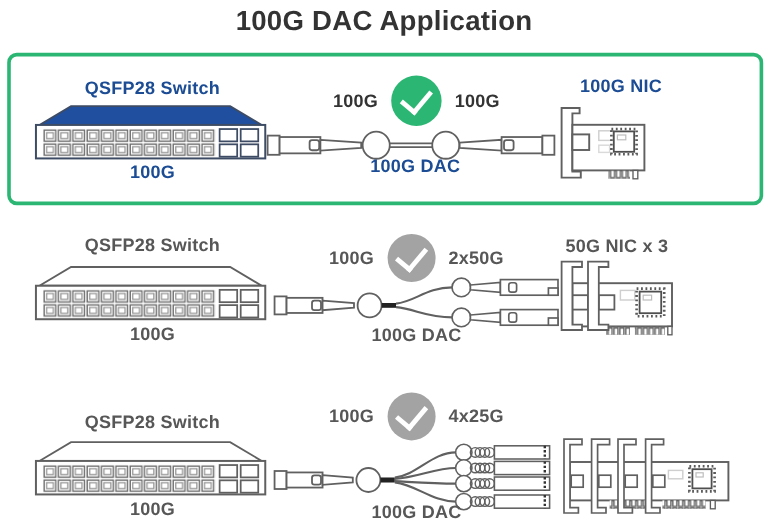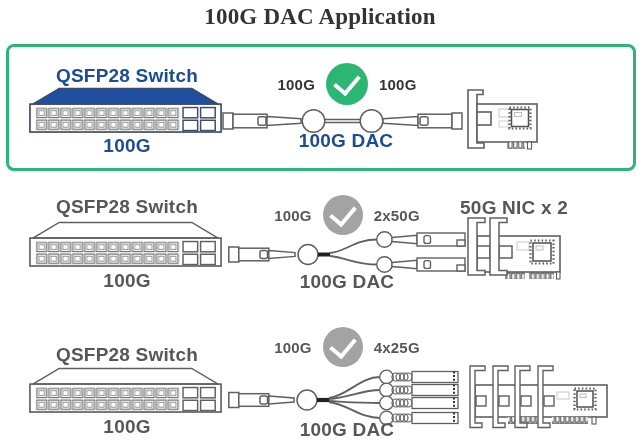--- a/index.html
+++ b/index.html
@@ -1,23 +1,23 @@
 <!DOCTYPE html>
 <html style="--accent-green: #2bb673; --navy: #1b4c94; --dark-text: #333333; --gray-text: #575757; --gray-badge: #a3a3a3; --switch-top-blue: #1f4f9e; --line-dark: #3d4c64; --line-gray: #606060;"><head>
 <meta charset="utf-8">
 <style>
   html,body{margin:0;padding:0;background:#fff;}
   body{width:640px;height:440px;overflow:hidden;}
   #stage{position:relative;width:640px;height:440px;font-family:"Liberation Sans",sans-serif;font-weight:700;}
-  .lbl{position:absolute;text-align:center;font-size:19px;letter-spacing:.2px;white-space:nowrap;}
+  .lbl{position:absolute;text-align:center;font-size:15px;letter-spacing:.2px;white-space:nowrap;}
   .lbl2{font-size:15px;letter-spacing:.2px;white-space:nowrap;}
   .navy{color:var(--navy,#1b4c94);}
   .gray{color:var(--gray-text,#575757);}
   .dark{color:var(--dark-text,#333333);}
-  #title{position:absolute;top:4px;left:0;width:100%;text-align:center;font-size:23px;color:var(--dark-text,#333);letter-spacing:.2px;font-family:Liberation Serif, serif;}
+  #title{position:absolute;top:4px;left:0;width:100%;text-align:center;font-size:23px;color:var(--dark-text,#333);letter-spacing:.2px;}
   #hl-box{position:absolute;left:6px;top:44px;width:624px;height:121px;border:3px solid var(--accent-green,#2bb673);border-radius:8px;}
   .speed-group{position:absolute;display:flex;align-items:center;justify-content:center;gap:11px;}
   .check{display:flex;align-items:center;justify-content:center;border-radius:50%;}
   .check.green{width:42px;height:42px;background:var(--accent-green,#2bb673);}
   .check.grey{width:40px;height:40px;background:var(--gray-badge,#a3a3a3);}
   .tick{width:12px;height:20px;border-right:4.5px solid #fff;border-bottom:4.5px solid #fff;transform:rotate(40deg);margin-top:-4px;}
   svg.art{position:absolute;overflow:visible;}
   .art-dark{color:var(--line-dark,#3d4c64);}
   .art-gray{color:var(--line-gray,#606060);}
   .top-blue{fill:var(--switch-top-blue,#1f4f9e);}
@@ -79,20 +79,21 @@
       <line x1="102.8" y1="22.6" x2="138.5" y2="22.6"></line>
       <circle cx="149.5" cy="21" r="11.3"></circle>
       <polygon points="161,18.8 196,16.5 196,25.5 161,23.2"></polygon>
       <rect x="196" y="14.2" width="34" height="13.6"></rect>
       <rect x="198" y="16.8" width="8" height="8.4" rx="2"></rect>
       <rect x="230" y="13" width="10" height="16"></rect>
     </g>
   </svg>
   <div class="lbl navy" style="left:281px;top:130px;width:130px">100G DAC</div>
 
+  <div class="lbl navy" style="left:455px;top:64px;width:125px">100G NIC</div>
   <svg class="art art-gray" style="left:464px;top:88px" width="80" height="64" viewBox="0 0 80 64">
     <path d="M4,2 L19,2 L19,6.5 L13,6.5 L13,55 L20,55 L20,60 L4,60 Z" fill="#fff" stroke="currentColor" stroke-width="1.6"></path>
     <rect x="13" y="16" width="60" height="38" fill="#fff" stroke="currentColor" stroke-width="1.6"></rect>
     <rect x="35" y="21" width="12" height="8" fill="none" stroke="#cfcfcf" stroke-width="1.2"></rect>
     <rect x="35" y="33" width="9" height="6" fill="none" stroke="#dadada" stroke-width="1.2"></rect>
     <rect x="13" y="24" width="14" height="13" fill="#fff" stroke="currentColor" stroke-width="1.6"></rect>
     <g>
       <rect x="45.5" y="19.5" width="21" height="21" fill="none" stroke="#5a5a5a" stroke-width="2.2" stroke-dasharray="1.5 2.2"></rect>
       <rect x="47.5" y="21.5" width="17" height="17" fill="#fff" stroke="#4f4f4f" stroke-width="1.5"></rect>
       <rect x="50.5" y="24.5" width="7" height="4" fill="none" stroke="#bdbdbd" stroke-width="1"></rect>
@@ -137,21 +138,21 @@
       <rect x="229" y="16" width="8" height="6"></rect>
       <circle cx="156.5" cy="40.5" r="7.8"></circle>
       <polygon points="164,38.5 189,36.3 189,44.7 164,42.5"></polygon>
       <rect x="189" y="34" width="48" height="13"></rect>
       <rect x="196" y="36.6" width="6.5" height="7.8" rx="2"></rect>
       <rect x="229" y="41" width="8" height="6"></rect>
     </g>
   </svg>
   <div class="lbl gray" style="left:284px;top:271px;width:126px">100G DAC</div>
 
-  <div class="lbl gray" style="left:450px;top:197px;width:128px">50G NIC x 2</div>
+  <div class="lbl gray" style="left:450px;top:197px;width:128px">50G NIC x 3</div>
   <svg class="art art-gray" style="left:462px;top:212px" width="106" height="70" viewBox="0 0 106 70">
     <rect x="15" y="24" width="83" height="36" fill="#fff" stroke="currentColor" stroke-width="1.6"></rect>
     <rect x="55" y="30" width="12" height="8" fill="none" stroke="#cfcfcf" stroke-width="1.2"></rect>
     <rect x="15" y="34" width="13" height="12" fill="#fff" stroke="currentColor" stroke-width="1.5"></rect>
     <rect x="37" y="34" width="13" height="12" fill="#fff" stroke="currentColor" stroke-width="1.5"></rect>
     <g>
       <rect x="68.5" y="28.5" width="23" height="23" fill="none" stroke="#5a5a5a" stroke-width="2.2" stroke-dasharray="1.5 2.2"></rect>
       <rect x="71" y="31" width="18" height="18" fill="#fff" stroke="#4f4f4f" stroke-width="1.5"></rect>
       <rect x="74" y="34" width="7" height="4" fill="none" stroke="#bdbdbd" stroke-width="1"></rect>
     </g>

